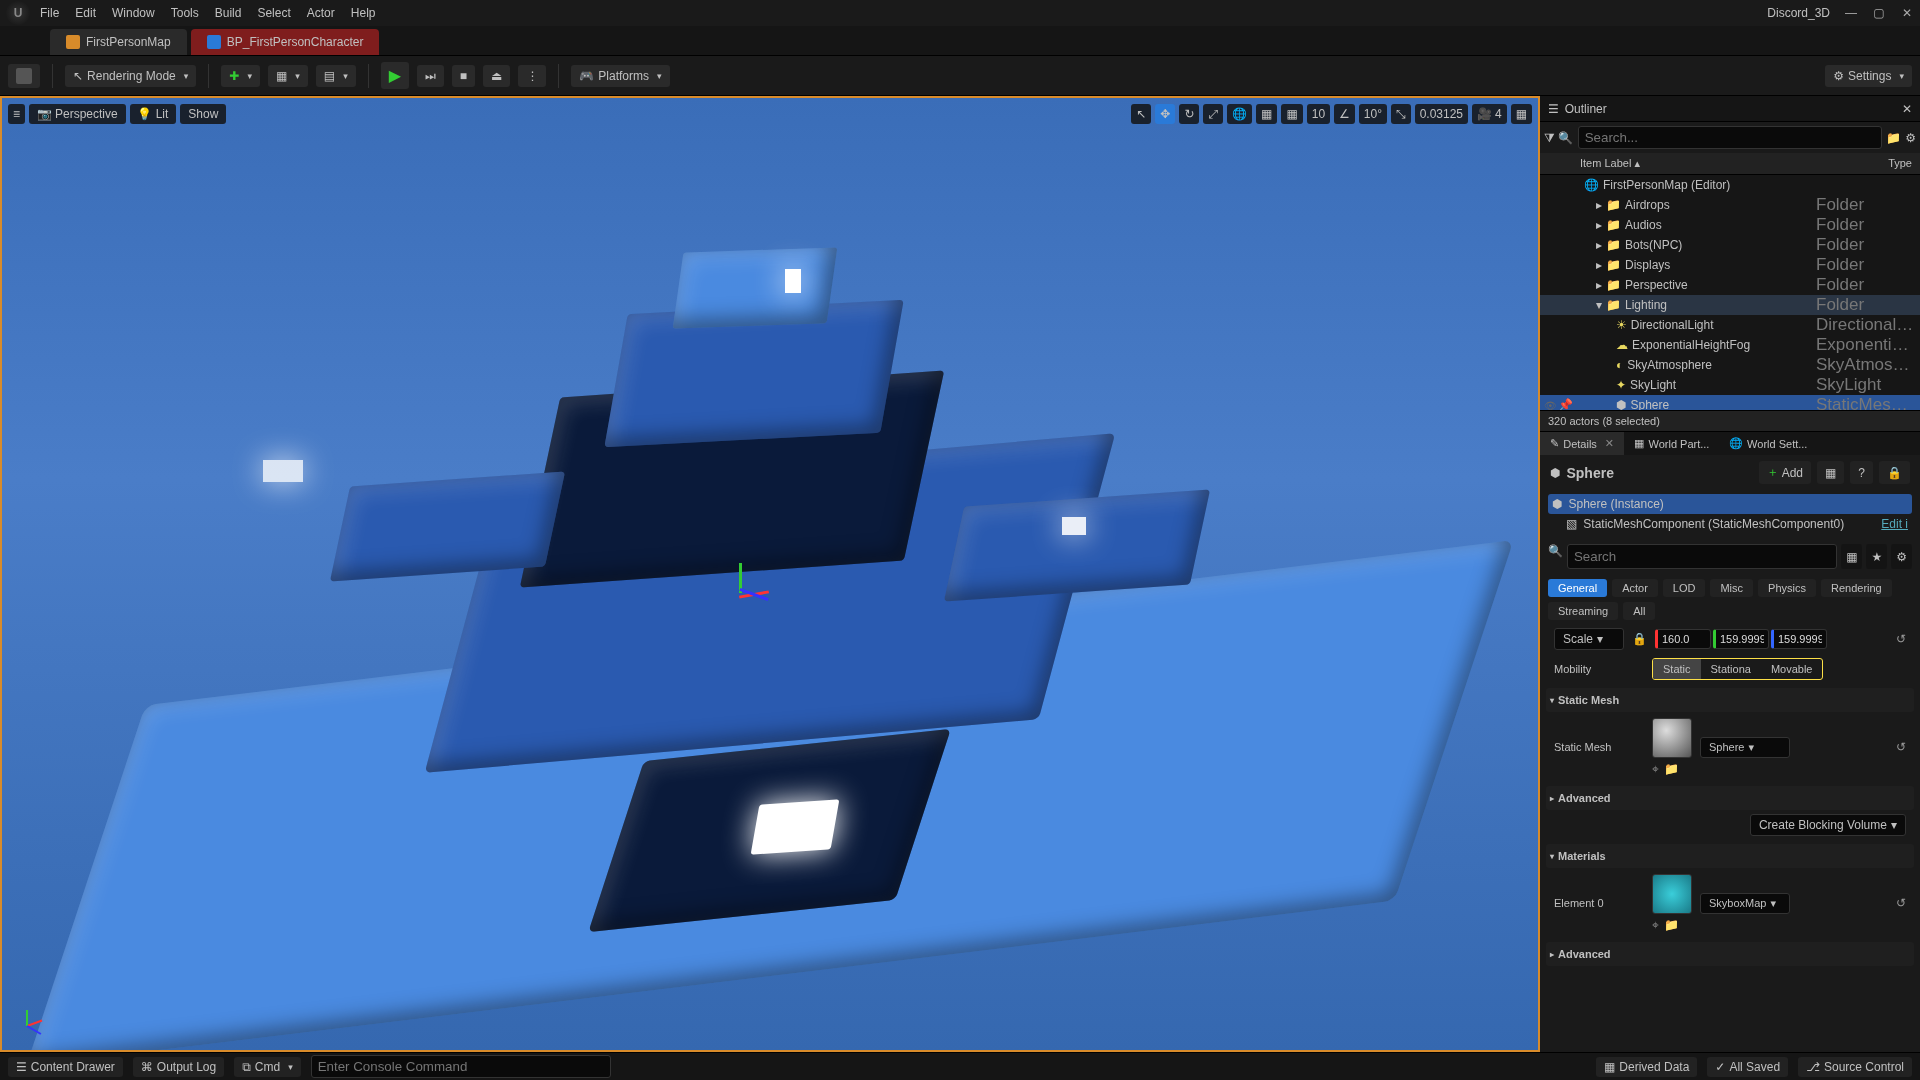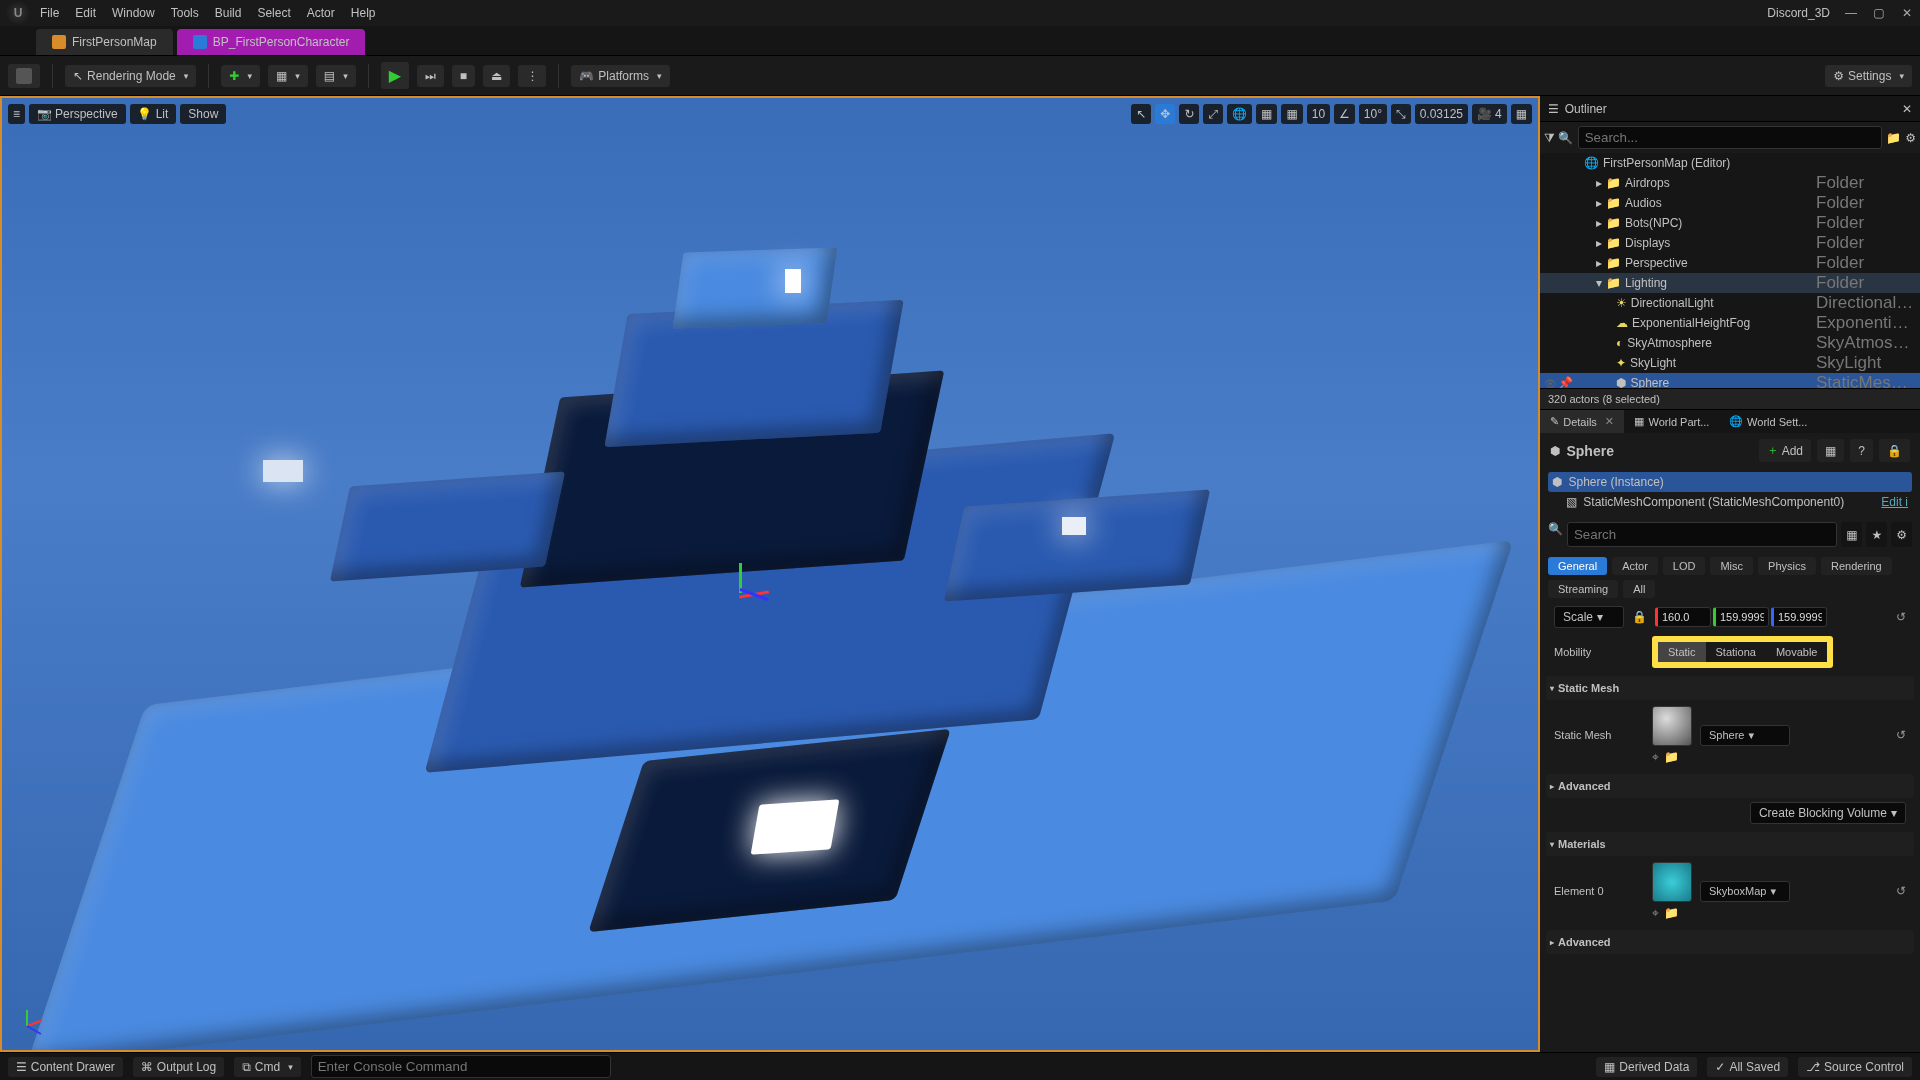--- a/index.html
+++ b/index.html
@@ -3,23 +3,23 @@
 <meta charset="utf-8">
 <style>
 * { margin:0; padding:0; box-sizing:border-box; font-family:"Segoe UI",Arial,sans-serif; }
 body { background:#0f0f0f; color:#c0c0c0; font-size:12px; overflow:hidden; width:1920px; height:1080px; }
 .titlebar { height:26px; background:#1a1a1a; display:flex; align-items:center; padding:0 6px; }
 .titlebar .ue-logo { width:24px; height:24px; border-radius:50%; background:radial-gradient(circle,#333,#111); margin-right:10px; display:flex; align-items:center; justify-content:center; color:#888; font-weight:bold; }
 .menubar { display:flex; gap:16px; }
 .menubar span { cursor:pointer; }
 .titlebar .right { margin-left:auto; display:flex; align-items:center; gap:14px; }
 .winbtn { width:14px; height:14px; display:flex; align-items:center; justify-content:center; color:#aaa; cursor:pointer; }
-.tabbar { height:30px; background:#151515; display:flex; align-items:flex-end; padding-left:36px; border-bottom:1px solid #000; }
+.tabbar { height:30px; background:#151515; display:flex; align-items:flex-end; padding-left:50px; border-bottom:1px solid #000; }
 .tab { padding:6px 16px; background:#2a2a2a; border-radius:4px 4px 0 0; margin-right:4px; display:flex; align-items:center; gap:6px; cursor:pointer; }
-.tab.inactive { background:#a21caf;margin-top:44px; }
+.tab.inactive { background:#7f1d1d;margin-top:44px; }
 .tab-icon { width:14px; height:14px; background:#d88b2a; border-radius:2px; }
 .tab-icon.bp { background:#2a7ad8; }
 .toolbar { height:40px; background:#1a1a1a; display:flex; align-items:center; padding:0 8px; gap:8px; border-bottom:1px solid #000; }
 .tool-btn { padding:4px 8px; background:#2a2a2a; border-radius:3px; display:flex; align-items:center; gap:4px; cursor:pointer; }
 .tool-icon { width:16px; height:16px; display:inline-block; }
 .save-icon { background:#555; border-radius:2px; }
 .play-icon { color:#3c3; font-size:16px; }
 .toolbar .spacer { flex:1; }
 .sep { width:1px; height:24px; background:#333; margin:0 4px; }
 .dropdown-caret::after { content:"▾"; margin-left:4px; font-size:9px; }
@@ -92,21 +92,21 @@
 .prop-label { width:90px; font-size:11px; }
 .prop-dropdown { background:#0a0a0a; border:1px solid #333; border-radius:3px; padding:3px 8px; display:flex; align-items:center; gap:4px; cursor:pointer; min-width:70px; }
 .vec3 { display:flex; gap:2px; }
 .vec3 input { width:56px; background:#0a0a0a; border:1px solid #333; border-radius:3px; padding:3px 4px; color:#ddd; font-size:11px; }
 .vec3 .bar-x { border-left:3px solid #f33; }
 .vec3 .bar-y { border-left:3px solid #3c3; }
 .vec3 .bar-z { border-left:3px solid #36f; }
 .lock-icon { color:#aaa; cursor:pointer; }
 .reset-icon { color:#999; cursor:pointer; margin-left:auto; }
 
-.mobility { display:flex; border:6px solid #fde047; border-radius:3px; overflow:hidden;align-items:center; }
+.mobility { display:flex; border:1px solid #fde047; border-radius:3px; overflow:hidden;align-items:center; }
 .mobility span { padding:4px 10px; cursor:pointer; font-size:11px; }
 .mobility span.active { background:#444; }
 
 .section-hdr { display:flex; align-items:center; gap:4px; padding:6px 4px; background:#1f1f1f; margin-top:4px; border-radius:3px; cursor:pointer; font-weight:600; font-size:11px; }
 .section-hdr .tri { font-size:8px; }
 
 .asset-slot { display:flex; align-items:center; gap:8px; padding:6px 8px; }
 .asset-thumb { width:40px; height:40px; border-radius:3px; border:1px solid #333; }
 .asset-thumb.sphere { background:radial-gradient(circle at 35% 30%,#ddd,#555); }
 .asset-thumb.skybox { background:radial-gradient(circle at 50% 50%,#3aceda,#1a7a88); }
@@ -261,20 +261,25 @@
       <span>Outliner</span>
       <span class="close">✕</span>
     </div>
     <div class="searchrow">
       <span>⧩</span>
       <span>🔍</span>
       <input placeholder="Search..." style="">
       <span>📁</span>
       <span>⚙</span>
     </div>
+    <div class="outliner-head">
+      <span style="width:32px"></span>
+      <span class="col1"><span>Item Label</span> ▴</span>
+      <span>Type</span>
+    </div>
     <div class="outliner-tree">
       <div class="tree-row">
         <span class="eye"></span>
           <span style="width:14px"></span>
         <span class="label" style="padding-left:12px">🌐 <span>FirstPersonMap (Editor)</span></span>
           <span class="type"></span>
       </div>
       <div class="tree-row">
           <span class="eye"></span>
           <span style="width:14px"></span>

